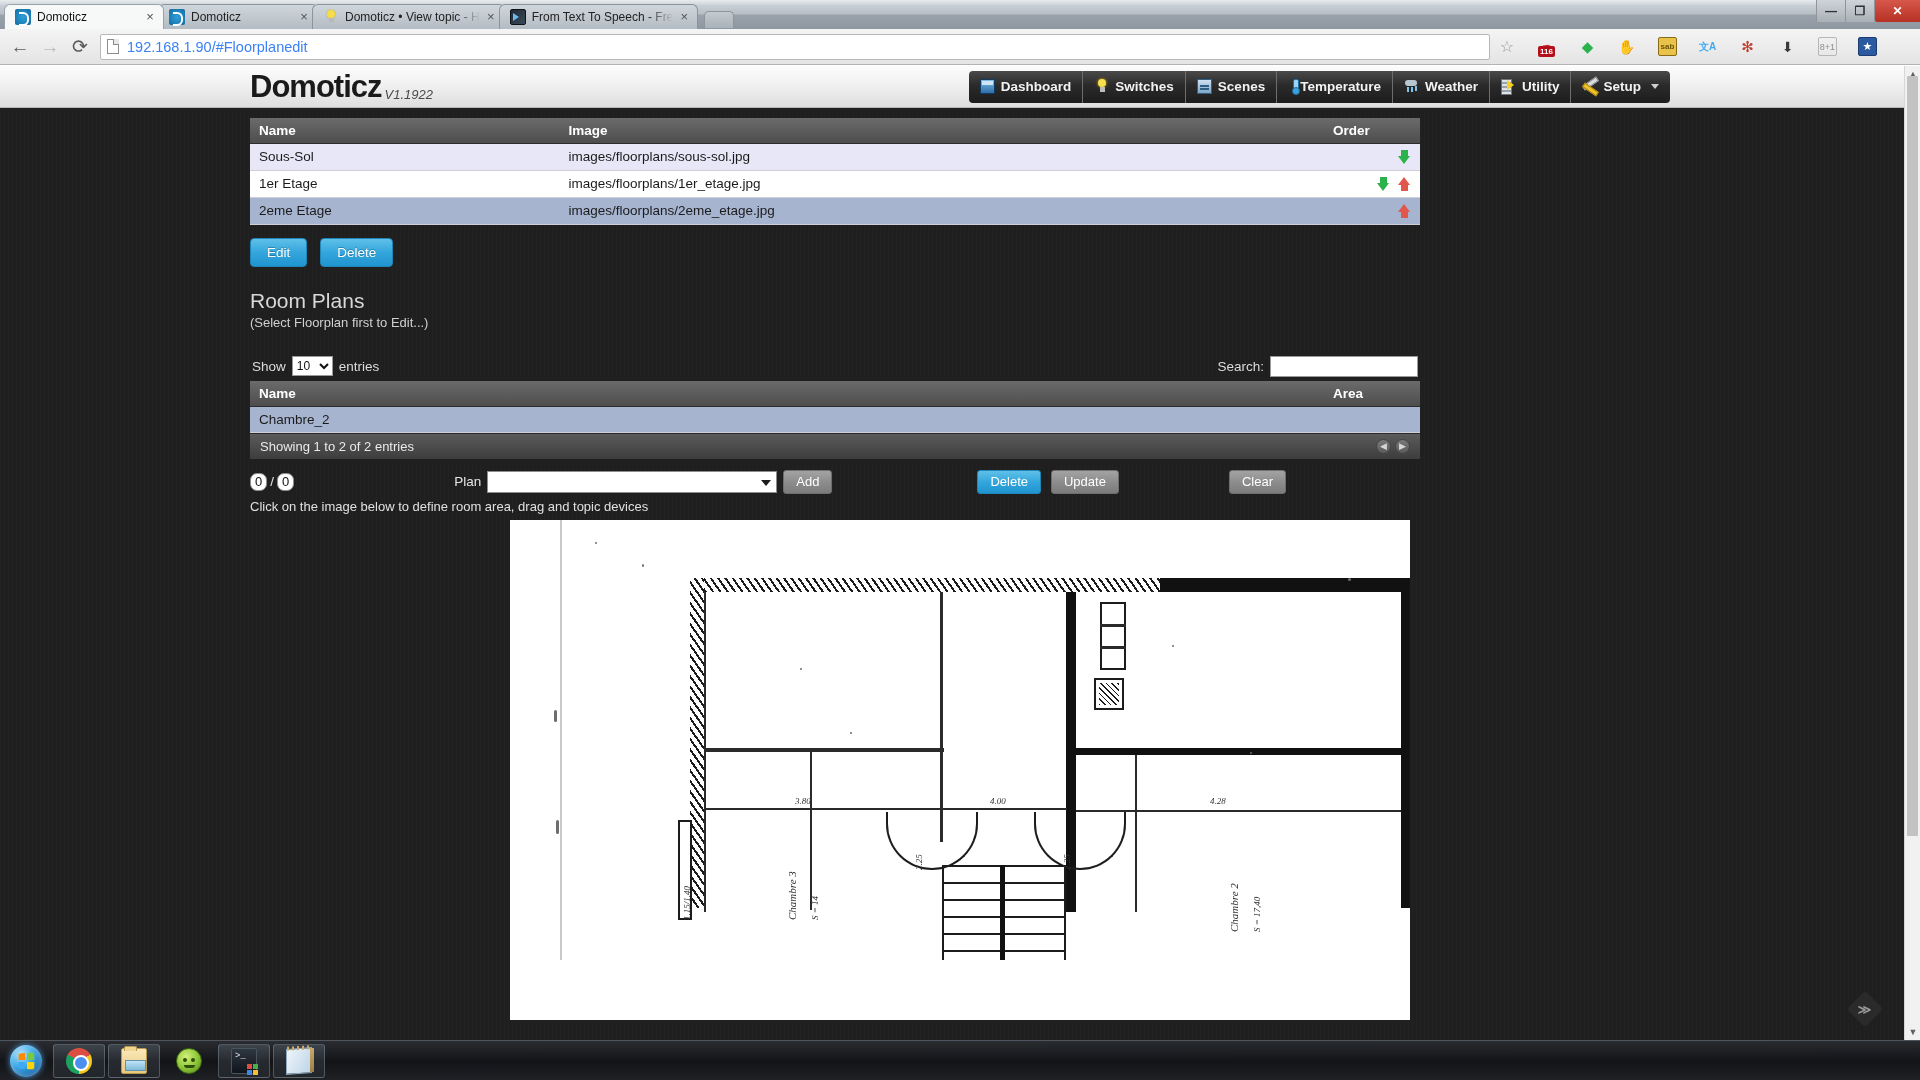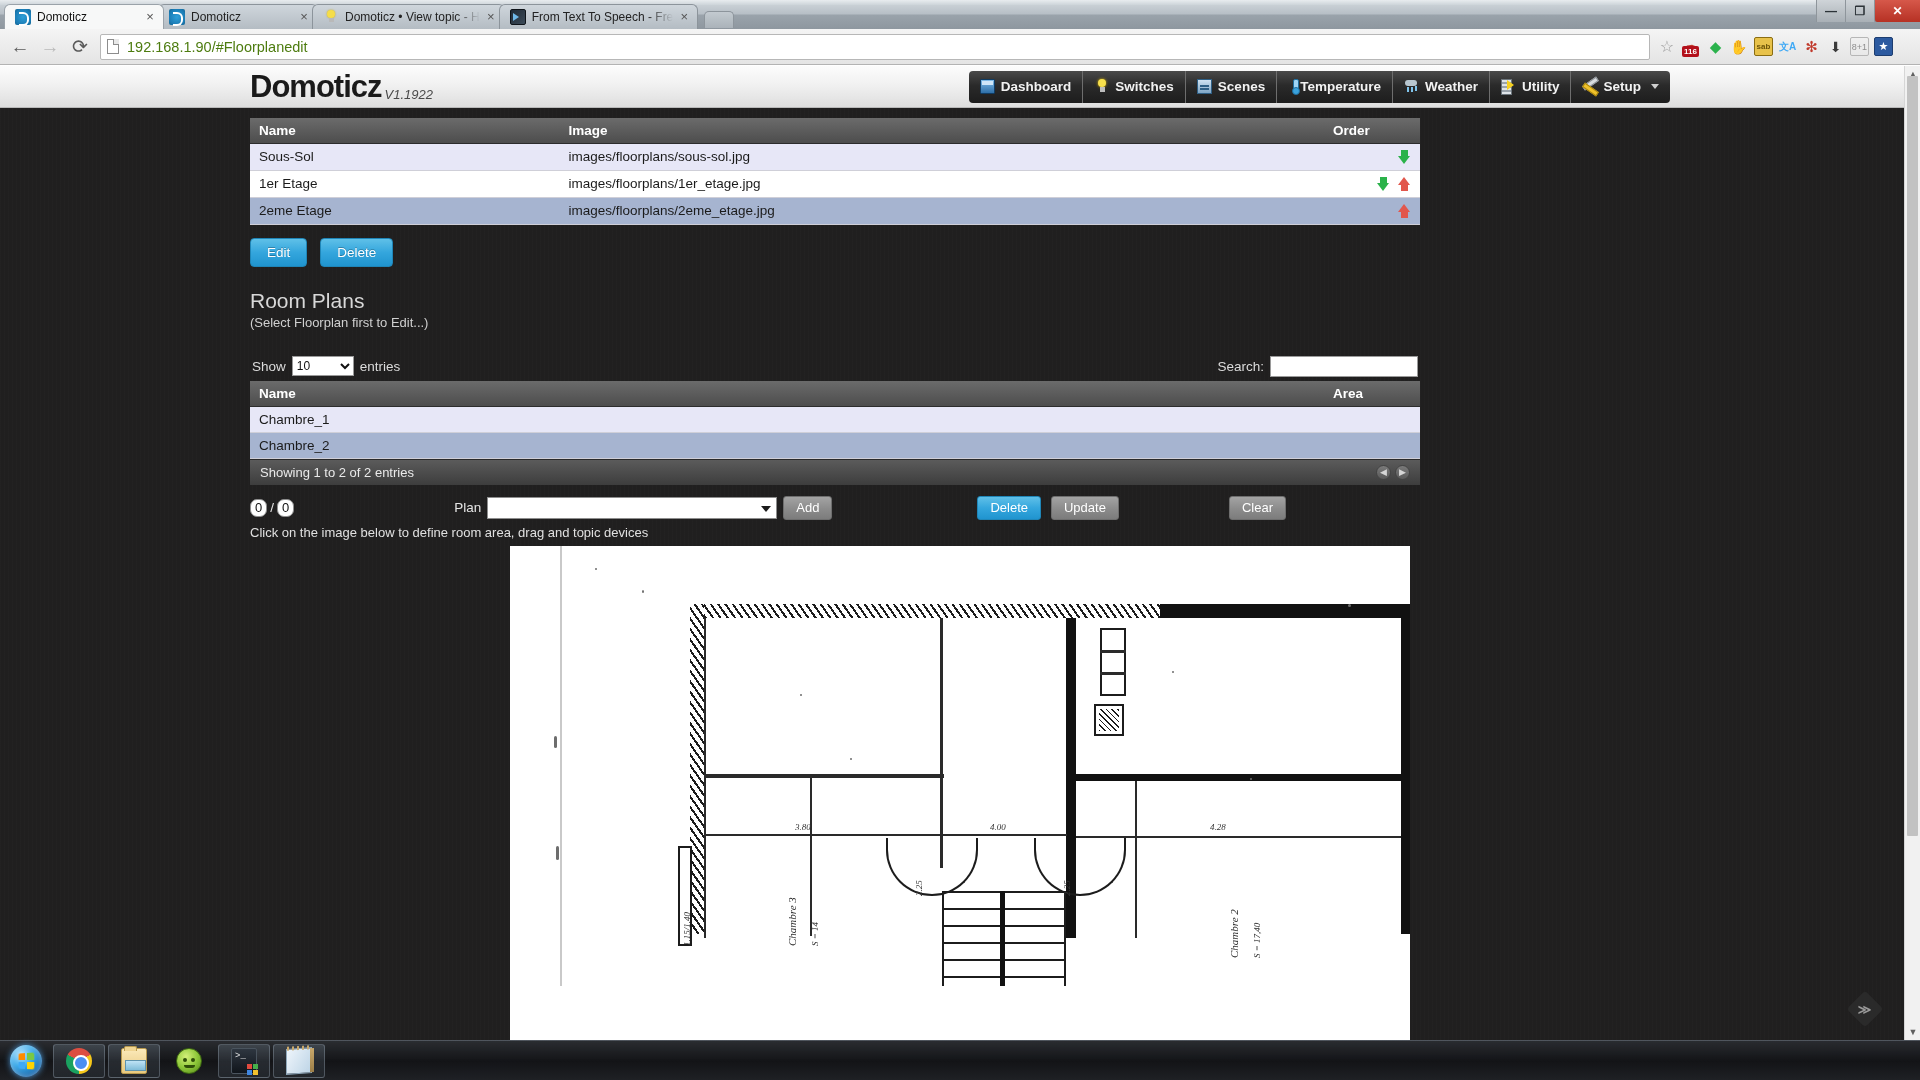--- a/index.html
+++ b/index.html
@@ -159,27 +159,27 @@
     border: 1px solid #8d8d8d;
     background: #fff;
     position: relative;
     margin-right: 8px;
     flex: 0 0 12px;
   }
   .omnibox .pageicon::after{
     content:"";position:absolute;right:-1px;top:-1px;width:5px;height:5px;
     background:#e8e8e8;border-left:1px solid #8d8d8d;border-bottom:1px solid #8d8d8d;
   }
-  .omnibox .url { font-size: 14.5px; color: #4d7c0f; white-space: nowrap; }
+  .omnibox .url { font-size: 14.5px; color: #3b82f6; white-space: nowrap; }
   .star {
     width: 22px; height: 22px; flex: 0 0 22px;
     display:flex;align-items:center;justify-content:center;
     font-size: 16px; color: #9a9a9a;
   }
-  .exticons { display: flex; align-items: flex-start; gap: 5px; padding-left: 4px; }
+  .exticons { display: flex; align-items: flex-start; gap: 21px; padding-left: 4px; margin-left: 16px; }
   .ext {
     width: 19px; height: 19px;
     display:flex;align-items:center;justify-content:center;
     position: relative; font-size: 11px; border-radius: 2px;
   }
   .ext-badge {
     position:absolute; left:0; bottom:-1px;
     background:#b3101b; color:#fff;
     font-size:8px; line-height:9px; padding:1px 2px;
     border-radius:2px; font-weight:bold;
@@ -328,21 +328,21 @@
   .showbar {
     width: 1170px;
     margin-top: 22px;
     display: flex; align-items: center;
     color: #dcdcdc; font-size: 13.5px;
     padding: 4px 2px;
   }
   .showbar select {
     margin: 0 6px;
     font-size: 12px; font-family:"Liberation Sans",sans-serif;
-    height: 20px; width: 62px;
+    height: 20px; width: 41px;
     border: 1px solid #9a9a9a; background:#fff; color:#111;
   }
   .searchbox { margin-left: auto; display:flex; align-items:center; gap:6px; }
   .searchbox input {
     width: 148px; height: 21px;
     border: 1px solid #9a9a9a; background: #fff;
     font-size: 13px; padding: 0 4px;
     font-family:"Liberation Sans",sans-serif;
   }
 
@@ -782,24 +782,20 @@
       </div>
 
       <table class="dt">
         <thead>
           <tr>
             <th>Name</th>
             <th class="col-area">Area</th>
           </tr>
         </thead>
         <tbody>
-          <tr class="odd">
-            <td>Chambre_1</td>
-            <td class="col-area"></td>
-          </tr>
           <tr class="sel">
             <td>Chambre_2</td>
             <td class="col-area"></td>
           </tr>
         </tbody>
       </table>
 
       <div class="dt-footer">
         <span>Showing 1 to 2 of 2 entries</span>
         <span class="circ-btns">

